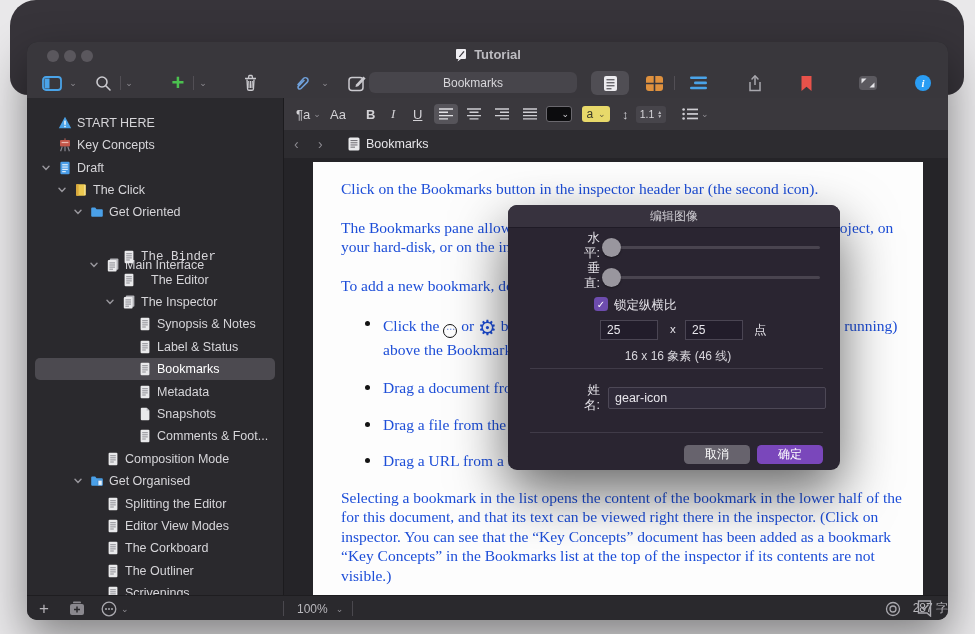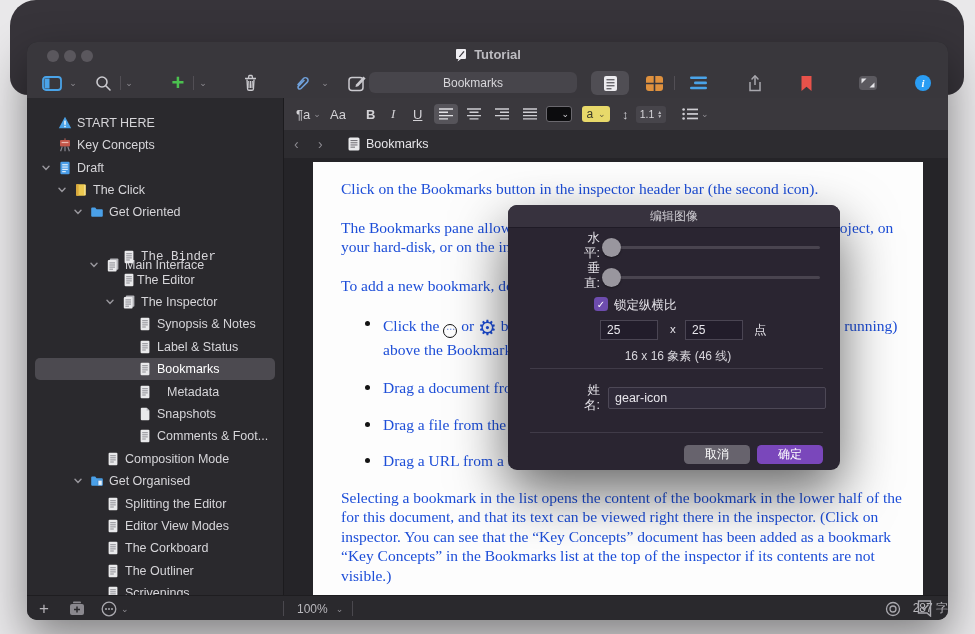--- a/index.html
+++ b/index.html
@@ -440,21 +440,21 @@
             <svg width="14" height="14" viewBox="0 0 14 14">
               <rect x="2.6" y="0.8" width="8.8" height="12.4" rx="1" fill="#e9e9eb"></rect>
               <g fill="#8e8e94">
                 <rect x="4.2" y="3.2" width="5.6" height="1"></rect>
                 <rect x="4.2" y="5.3" width="5.6" height="1"></rect>
                 <rect x="4.2" y="7.4" width="5.6" height="1"></rect>
                 <rect x="4.2" y="9.5" width="3.6" height="1"></rect>
               </g>
             </svg>
           </span>
-          <span class="b-label" style="left: 110px;">The Editor</span>
+          <span class="b-label" style="left: 124px;">The Editor</span>
         </div>
         <div class="b-row" style="top: 193px;">
           <span class="b-disc" style="left: 78px;">
             <svg width="10" height="10" viewBox="0 0 10 10">
               <path d="M2 3.3 L5 6.4 L8 3.3" fill="none" stroke="#97959b" stroke-width="1.5" stroke-linecap="round"></path>
             </svg>
           </span>
           <span class="b-icon" style="left: 95px;">
             <svg width="14" height="14" viewBox="0 0 14 14">
               <rect x="3.8" y="0.4" width="8.6" height="11.4" rx="1" fill="#b4b4b9"></rect>
@@ -517,21 +517,21 @@
             <svg width="14" height="14" viewBox="0 0 14 14">
               <rect x="2.6" y="0.8" width="8.8" height="12.4" rx="1" fill="#e9e9eb"></rect>
               <g fill="#8e8e94">
                 <rect x="4.2" y="3.2" width="5.6" height="1"></rect>
                 <rect x="4.2" y="5.3" width="5.6" height="1"></rect>
                 <rect x="4.2" y="7.4" width="5.6" height="1"></rect>
                 <rect x="4.2" y="9.5" width="3.6" height="1"></rect>
               </g>
             </svg>
           </span>
-          <span class="b-label" style="left: 140px;">Metadata</span>
+          <span class="b-label" style="left: 130px;">Metadata</span>
         </div>
         <div class="b-row" style="top: 305px;">
           <span class="b-icon" style="left: 111px;">
             <svg width="14" height="14" viewBox="0 0 14 14">
               <path d="M2.8 1.8 Q2.8 0.8 3.8 0.8 L8.6 0.8 L11.4 3.6 L11.4 12.2 Q11.4 13.2 10.4 13.2 L3.8 13.2 Q2.8 13.2 2.8 12.2 Z" fill="#e9e9eb"></path>
               <path d="M8.6 0.8 L8.6 3.6 L11.4 3.6 Z" fill="#bcbcc1"></path>
             </svg>
           </span>
           <span class="b-label" style="left: 130px;">Snapshots</span>
         </div>

